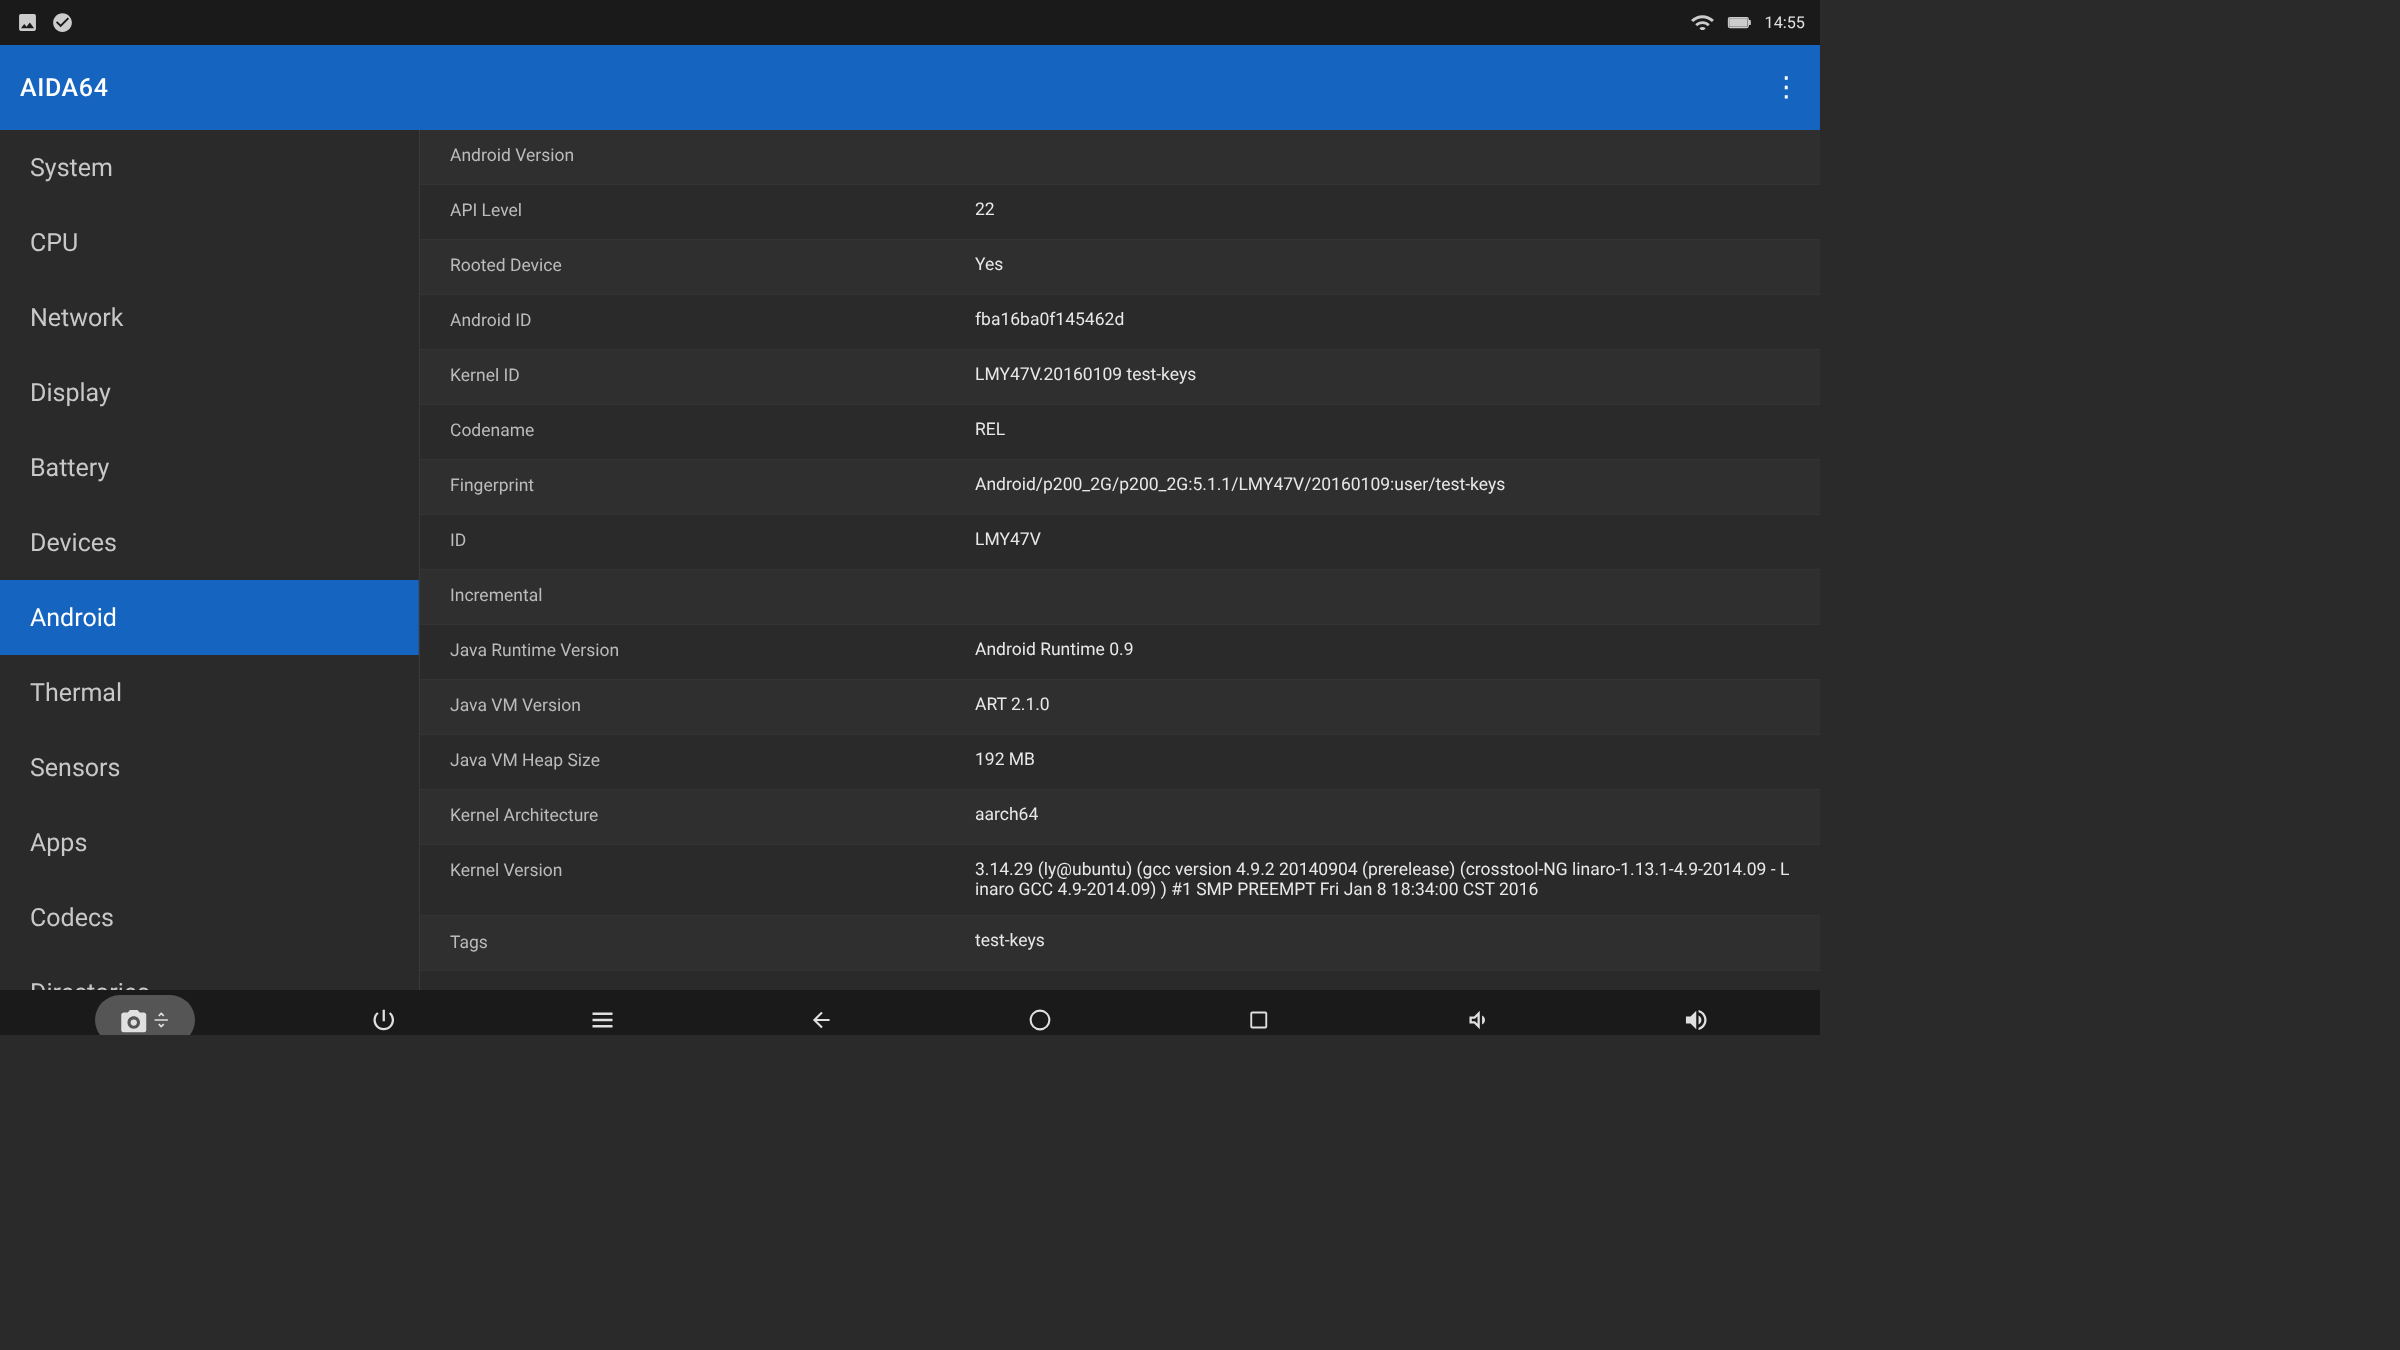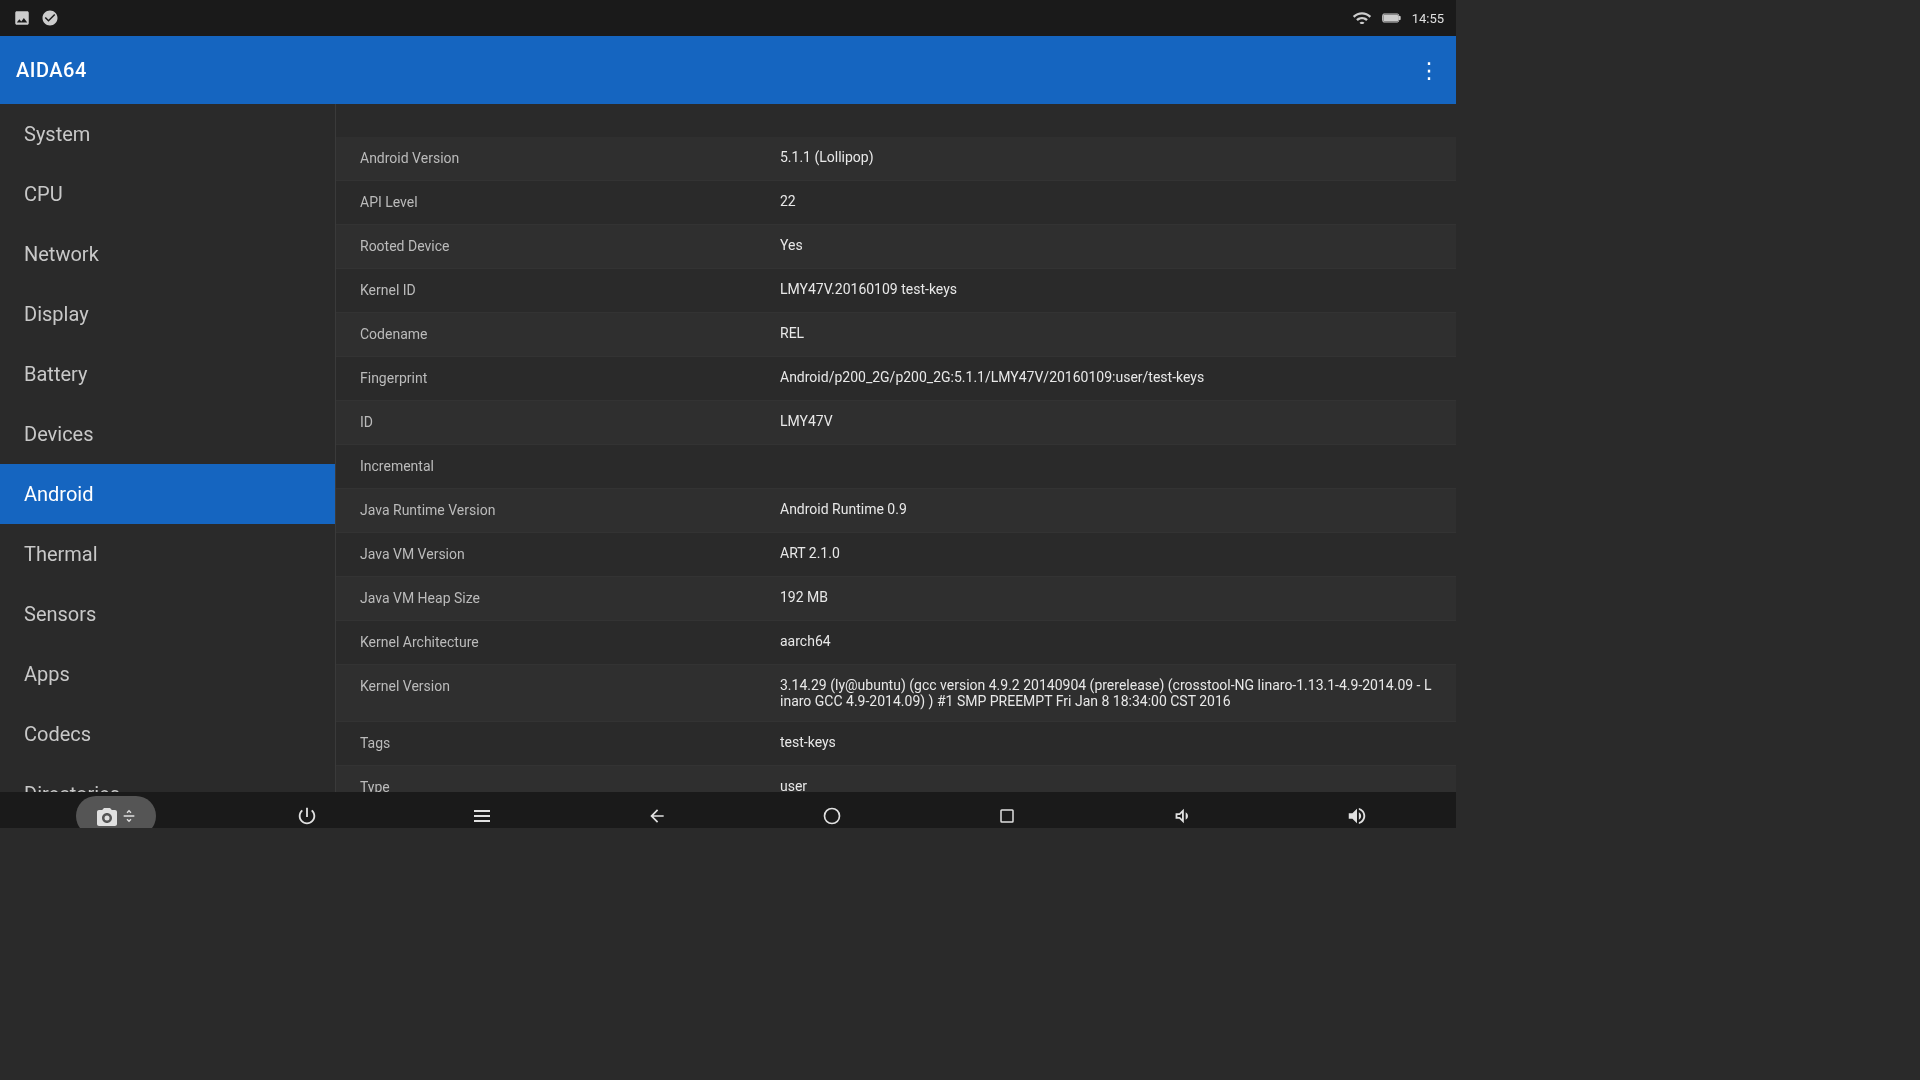--- a/index.html
+++ b/index.html
@@ -84,21 +84,20 @@
     .sidebar-item.active {
       background: #1565c0;
       color: #fff;
     }
 
     
     .content {
       flex: 1;
       overflow-y: auto;
       background: #2a2a2a;
-      margin-top: 33px;
     }
     .info-row {
       display: flex;
       align-items: flex-start;
       padding: 12px 24px;
       border-bottom: 1px solid #333;
       font-size: 14px;
       min-height: 44px;
     }
     .info-row:nth-child(odd) {
@@ -202,29 +201,32 @@
       <div class="sidebar-item">Apps</div>
       <div class="sidebar-item">Codecs</div>
       <div class="sidebar-item">Directories</div>
       <div class="sidebar-item">System Files</div>
     </div>
 
   <div class="content">
 
   <div class="info-row">
         <span class="info-key">Android Version</span>
-        <span class="info-value">5.1.1 (Lollipop)</span>
       </div>
       <div class="info-row">
         <span class="info-key">API Level</span>
         <span class="info-value">22</span>
       </div>
       <div class="info-row">
         <span class="info-key">Rooted Device</span>
         <span class="info-value">Yes</span>
+      </div>
+      <div class="info-row">
+        <span class="info-key">Android ID</span>
+        <span class="info-value">fba16ba0f145462d</span>
       </div>
       <div class="info-row">
         <span class="info-key">Kernel ID</span>
         <span class="info-value">LMY47V.20160109 test-keys</span>
       </div>
       <div class="info-row">
         <span class="info-key">Codename</span>
         <span class="info-value">REL</span>
       </div>
       <div class="info-row">

